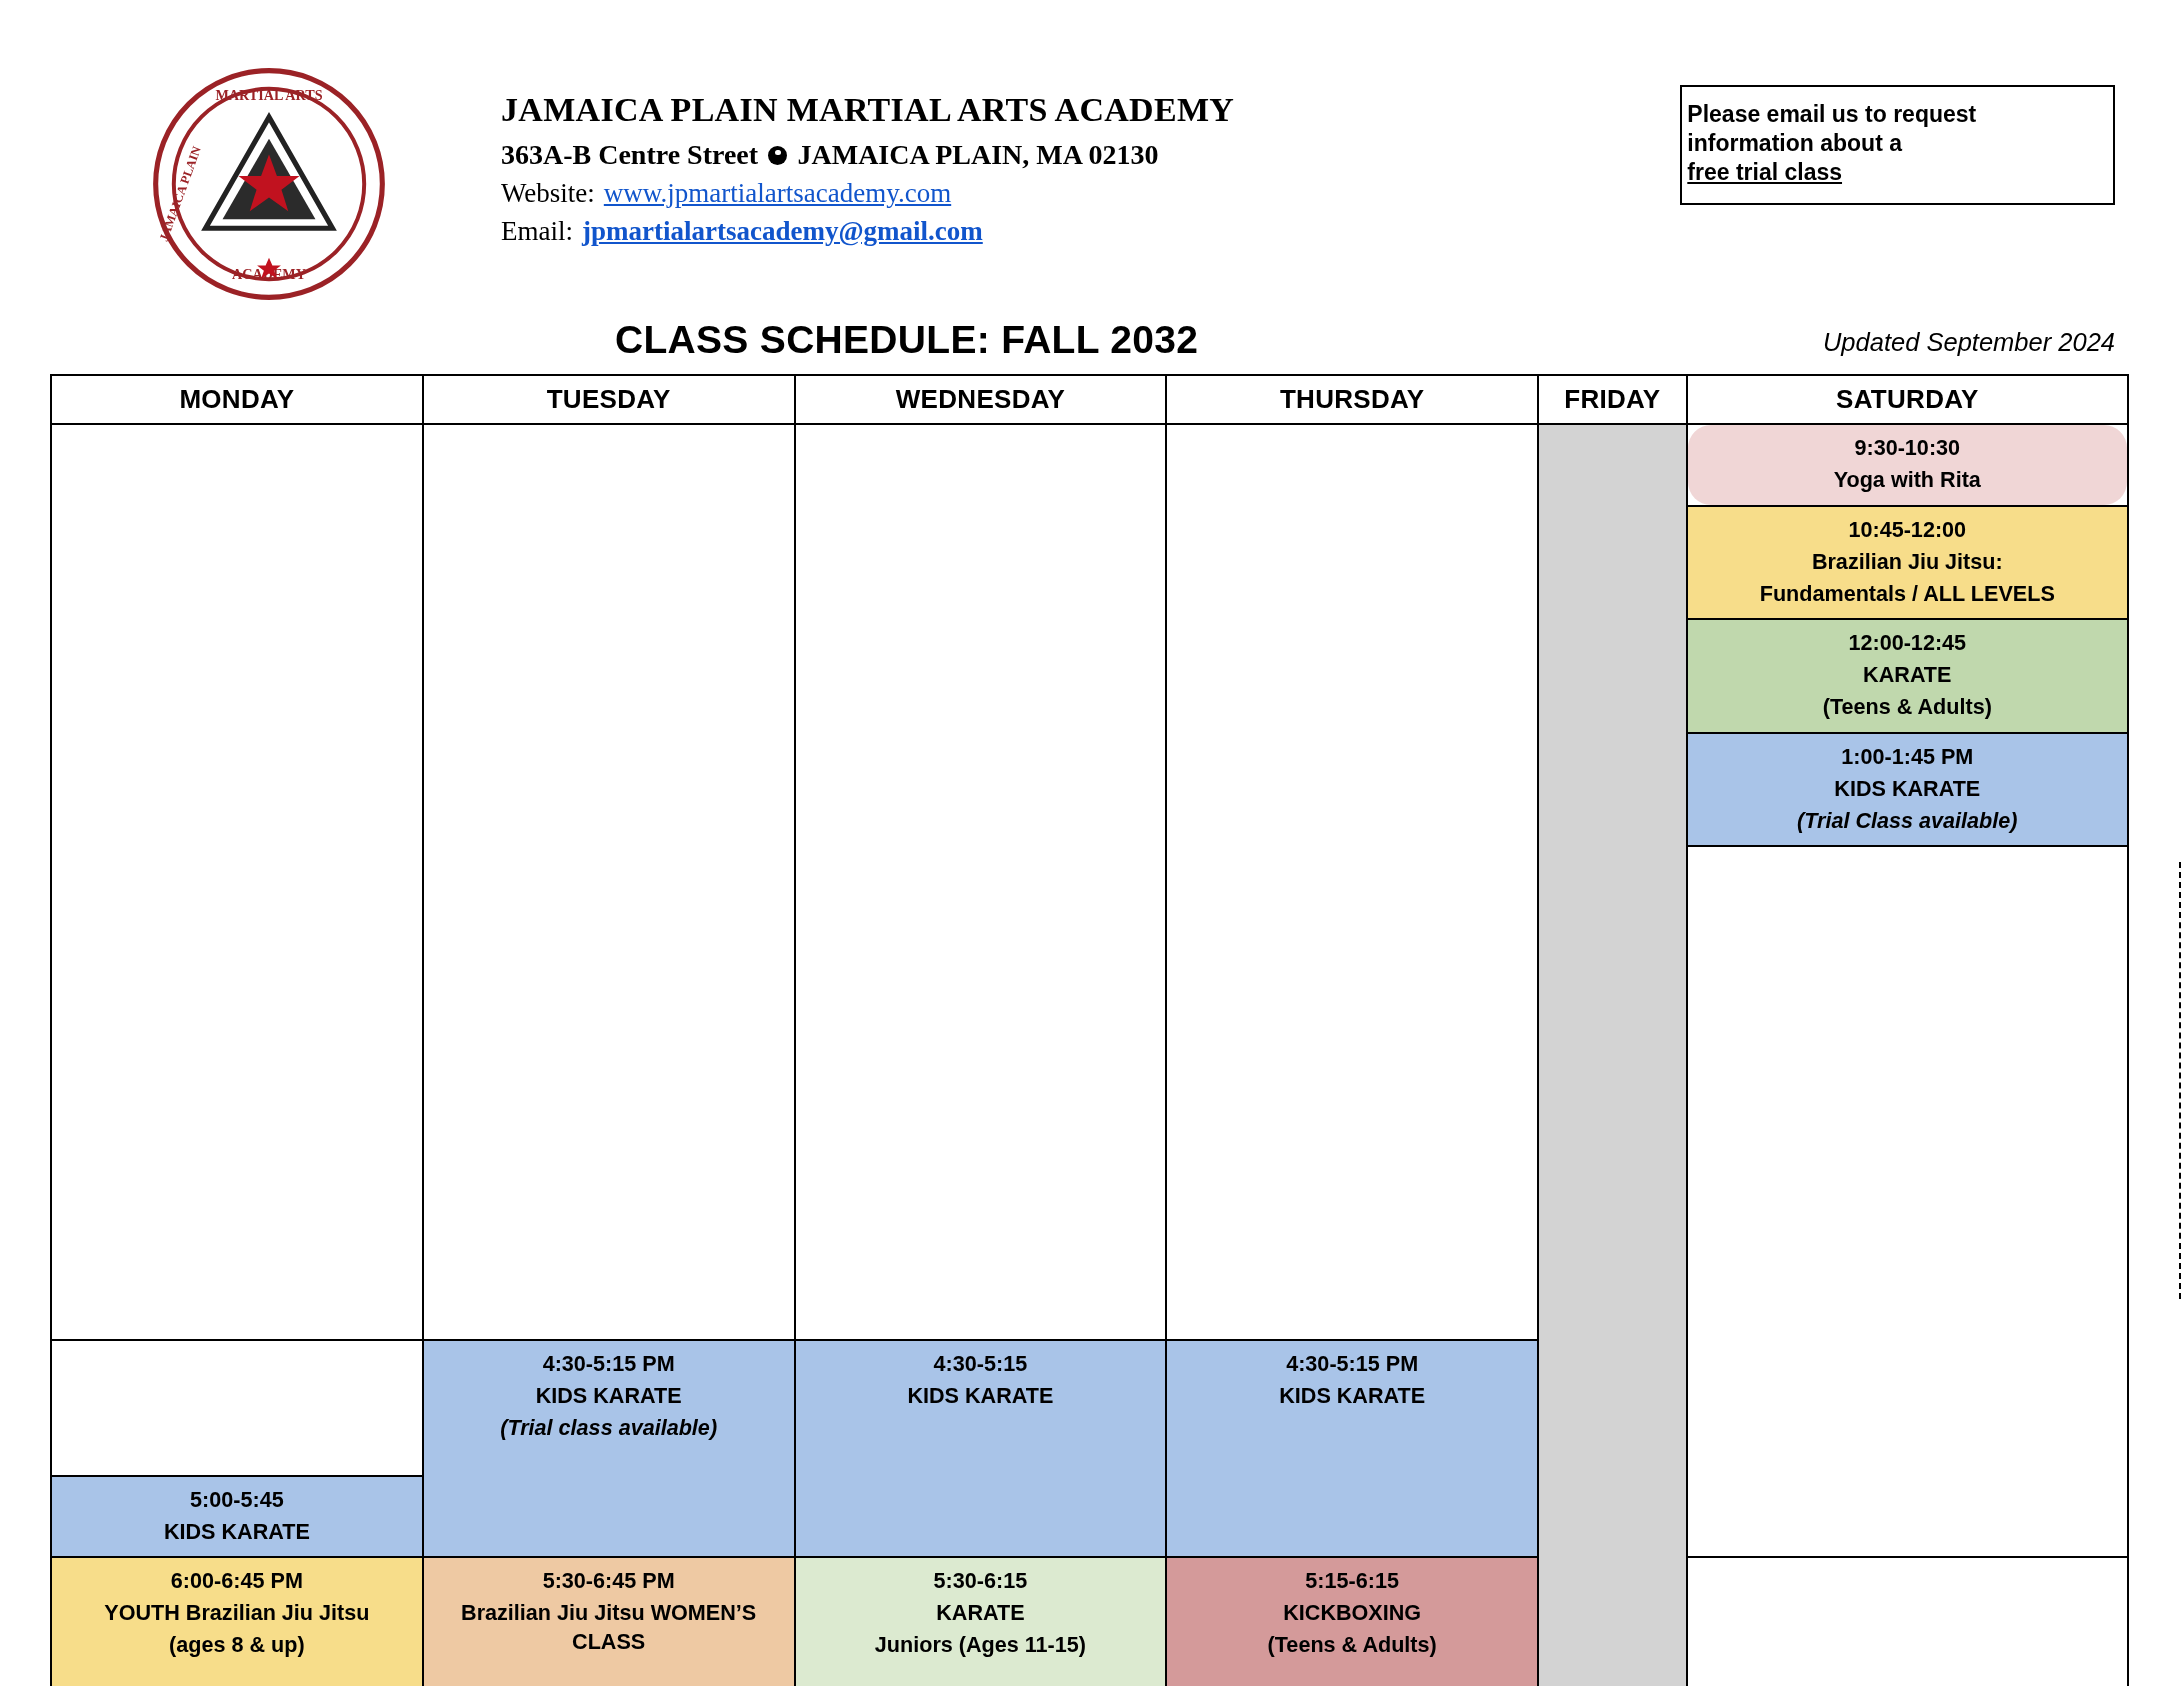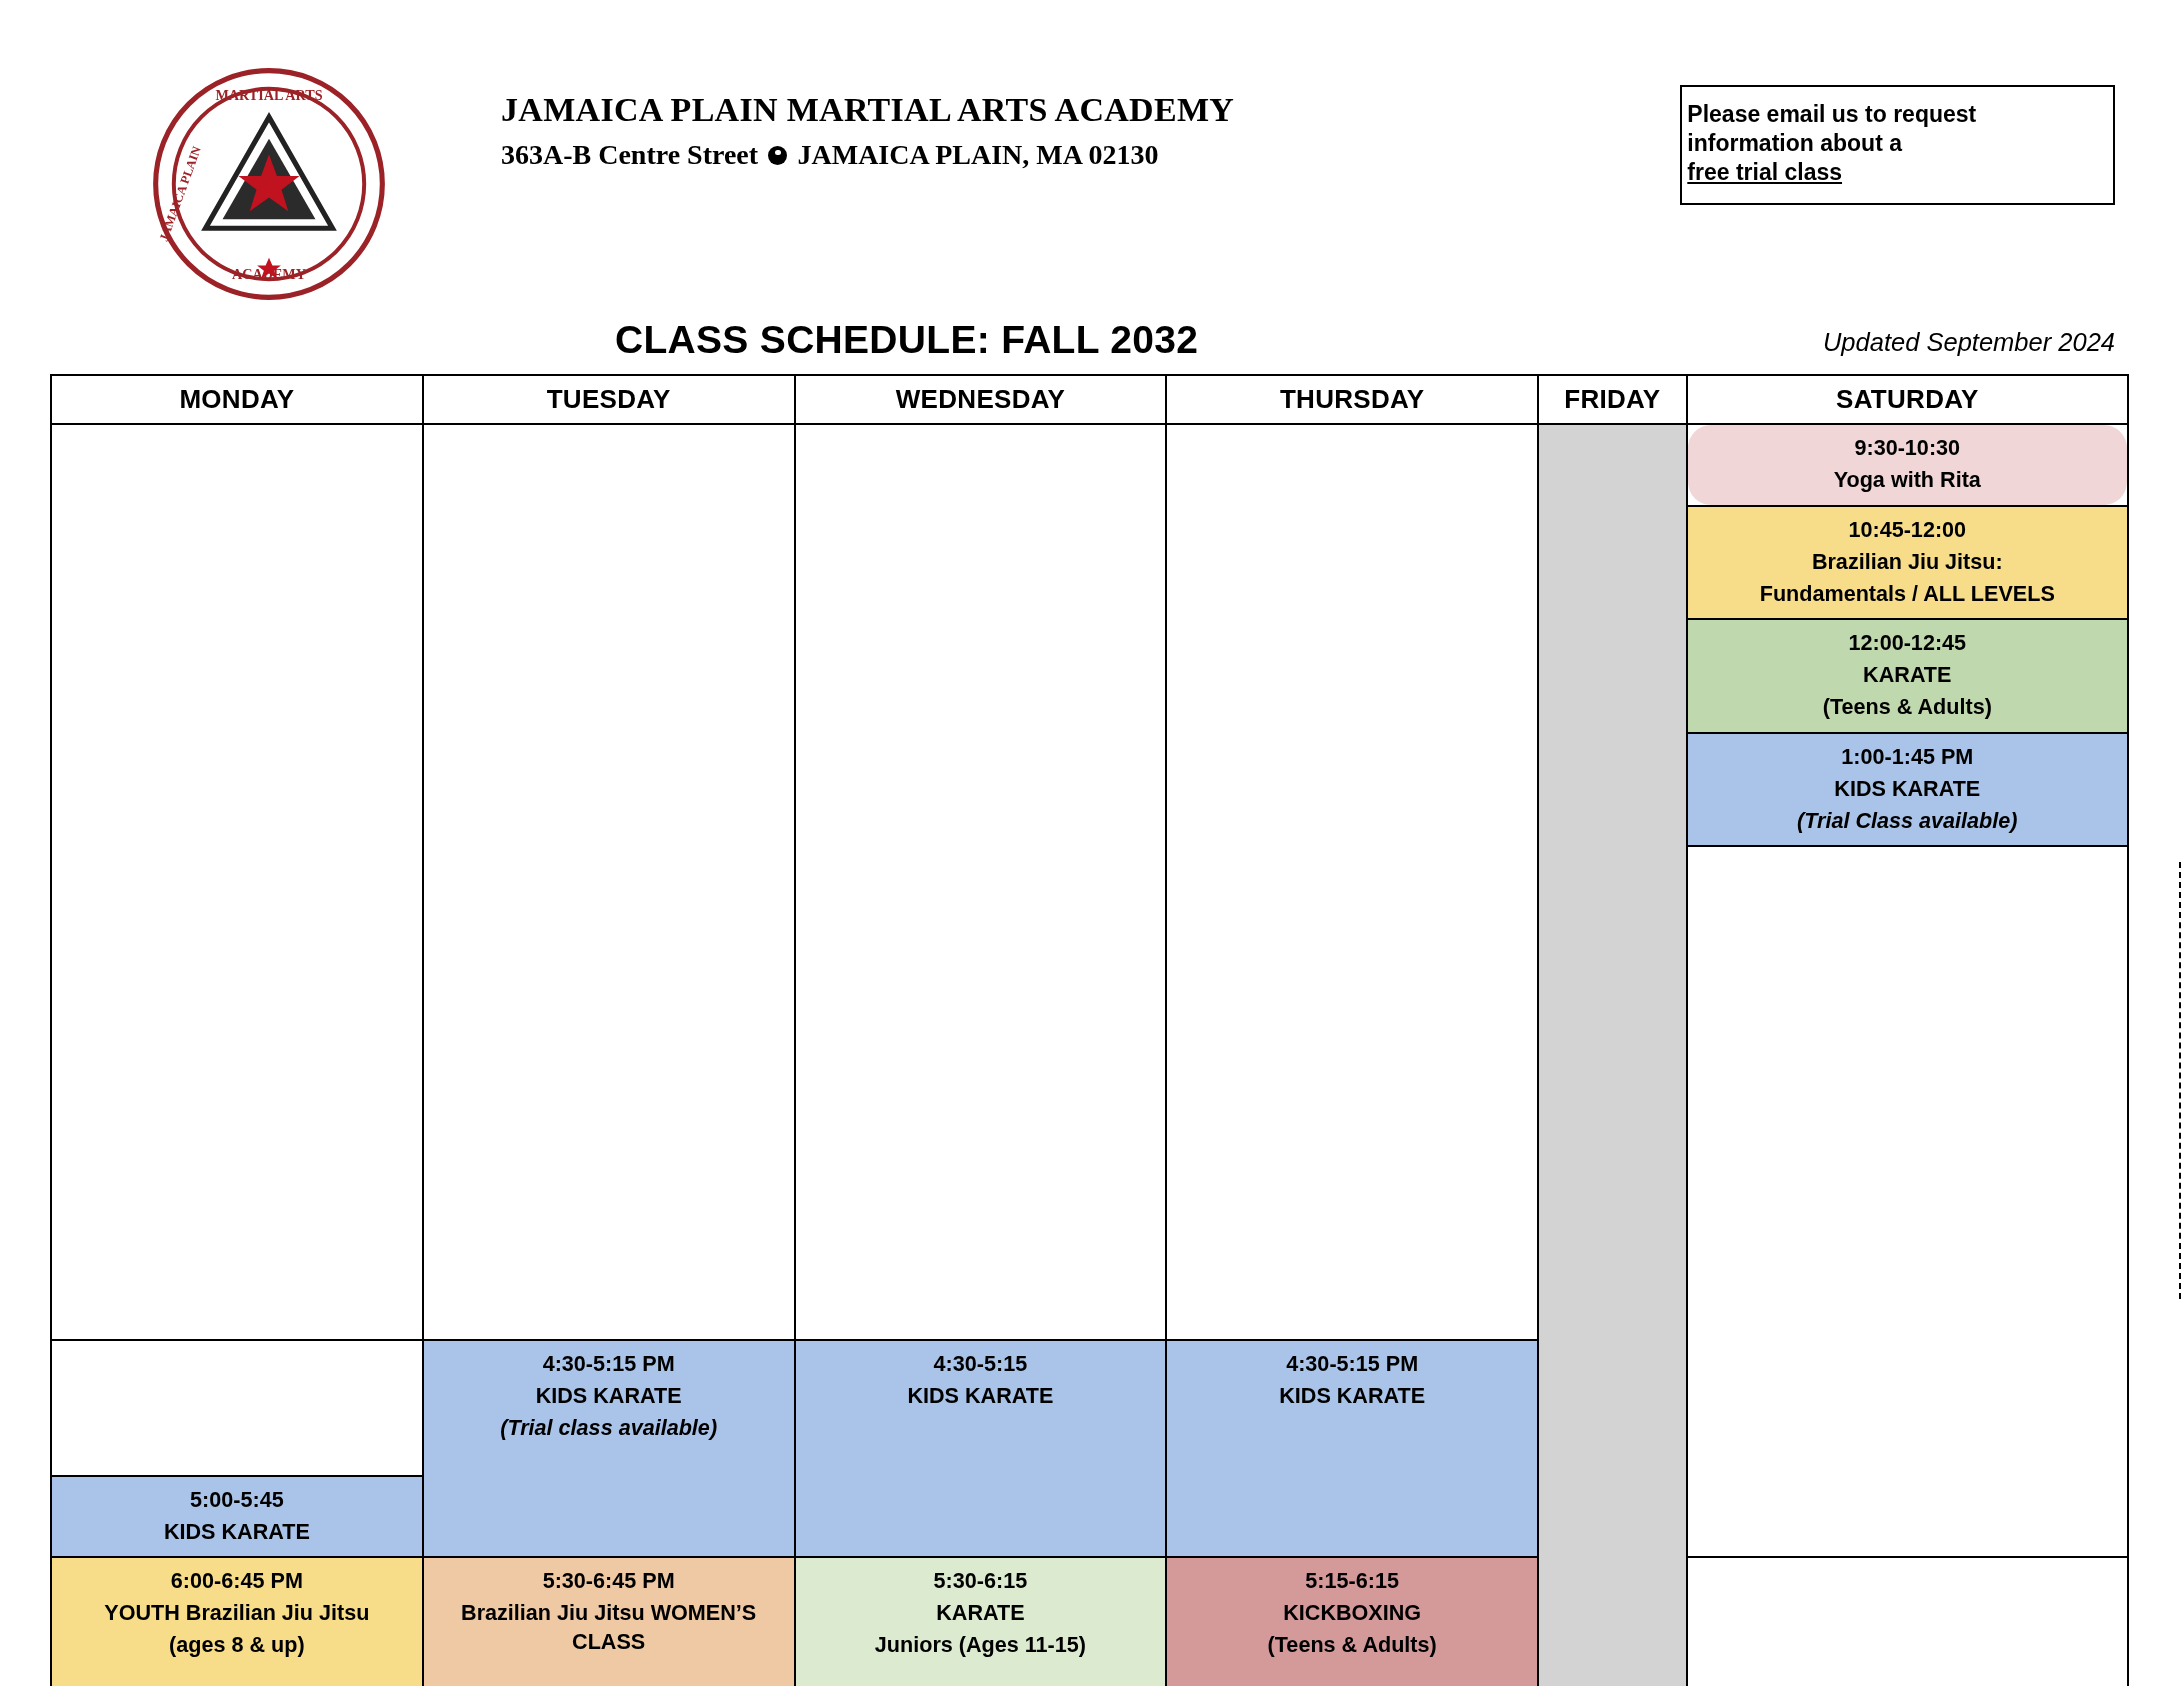--- a/index.html
+++ b/index.html
@@ -220,20 +220,26 @@
       </svg>
     </div>
 
     <div class="org-block">
       <div class="org-name">JAMAICA PLAIN MARTIAL ARTS ACADEMY</div>
       <div class="org-addr">
         <span>363A-B Centre Street</span>
         <span class="addr-dot"></span>
         <span>JAMAICA PLAIN, MA  02130</span>
       </div>
+      <div class="org-line">
+        <span class="lbl">Website:</span><a class="web" href="#">www.jpmartialartsacademy.com</a>
+      </div>
+      <div class="org-line">
+        <span class="lbl">Email:</span><a class="mail" href="#">jpmartialartsacademy@gmail.com</a>
+      </div>
     </div>
 
     <div class="trial-box">
       <div>Please email us to request</div>
       <div>information about a</div>
       <div class="u">free trial class</div>
     </div>
 
     <div class="title-row">
       <div class="sched-title">CLASS SCHEDULE: FALL 2032</div>

